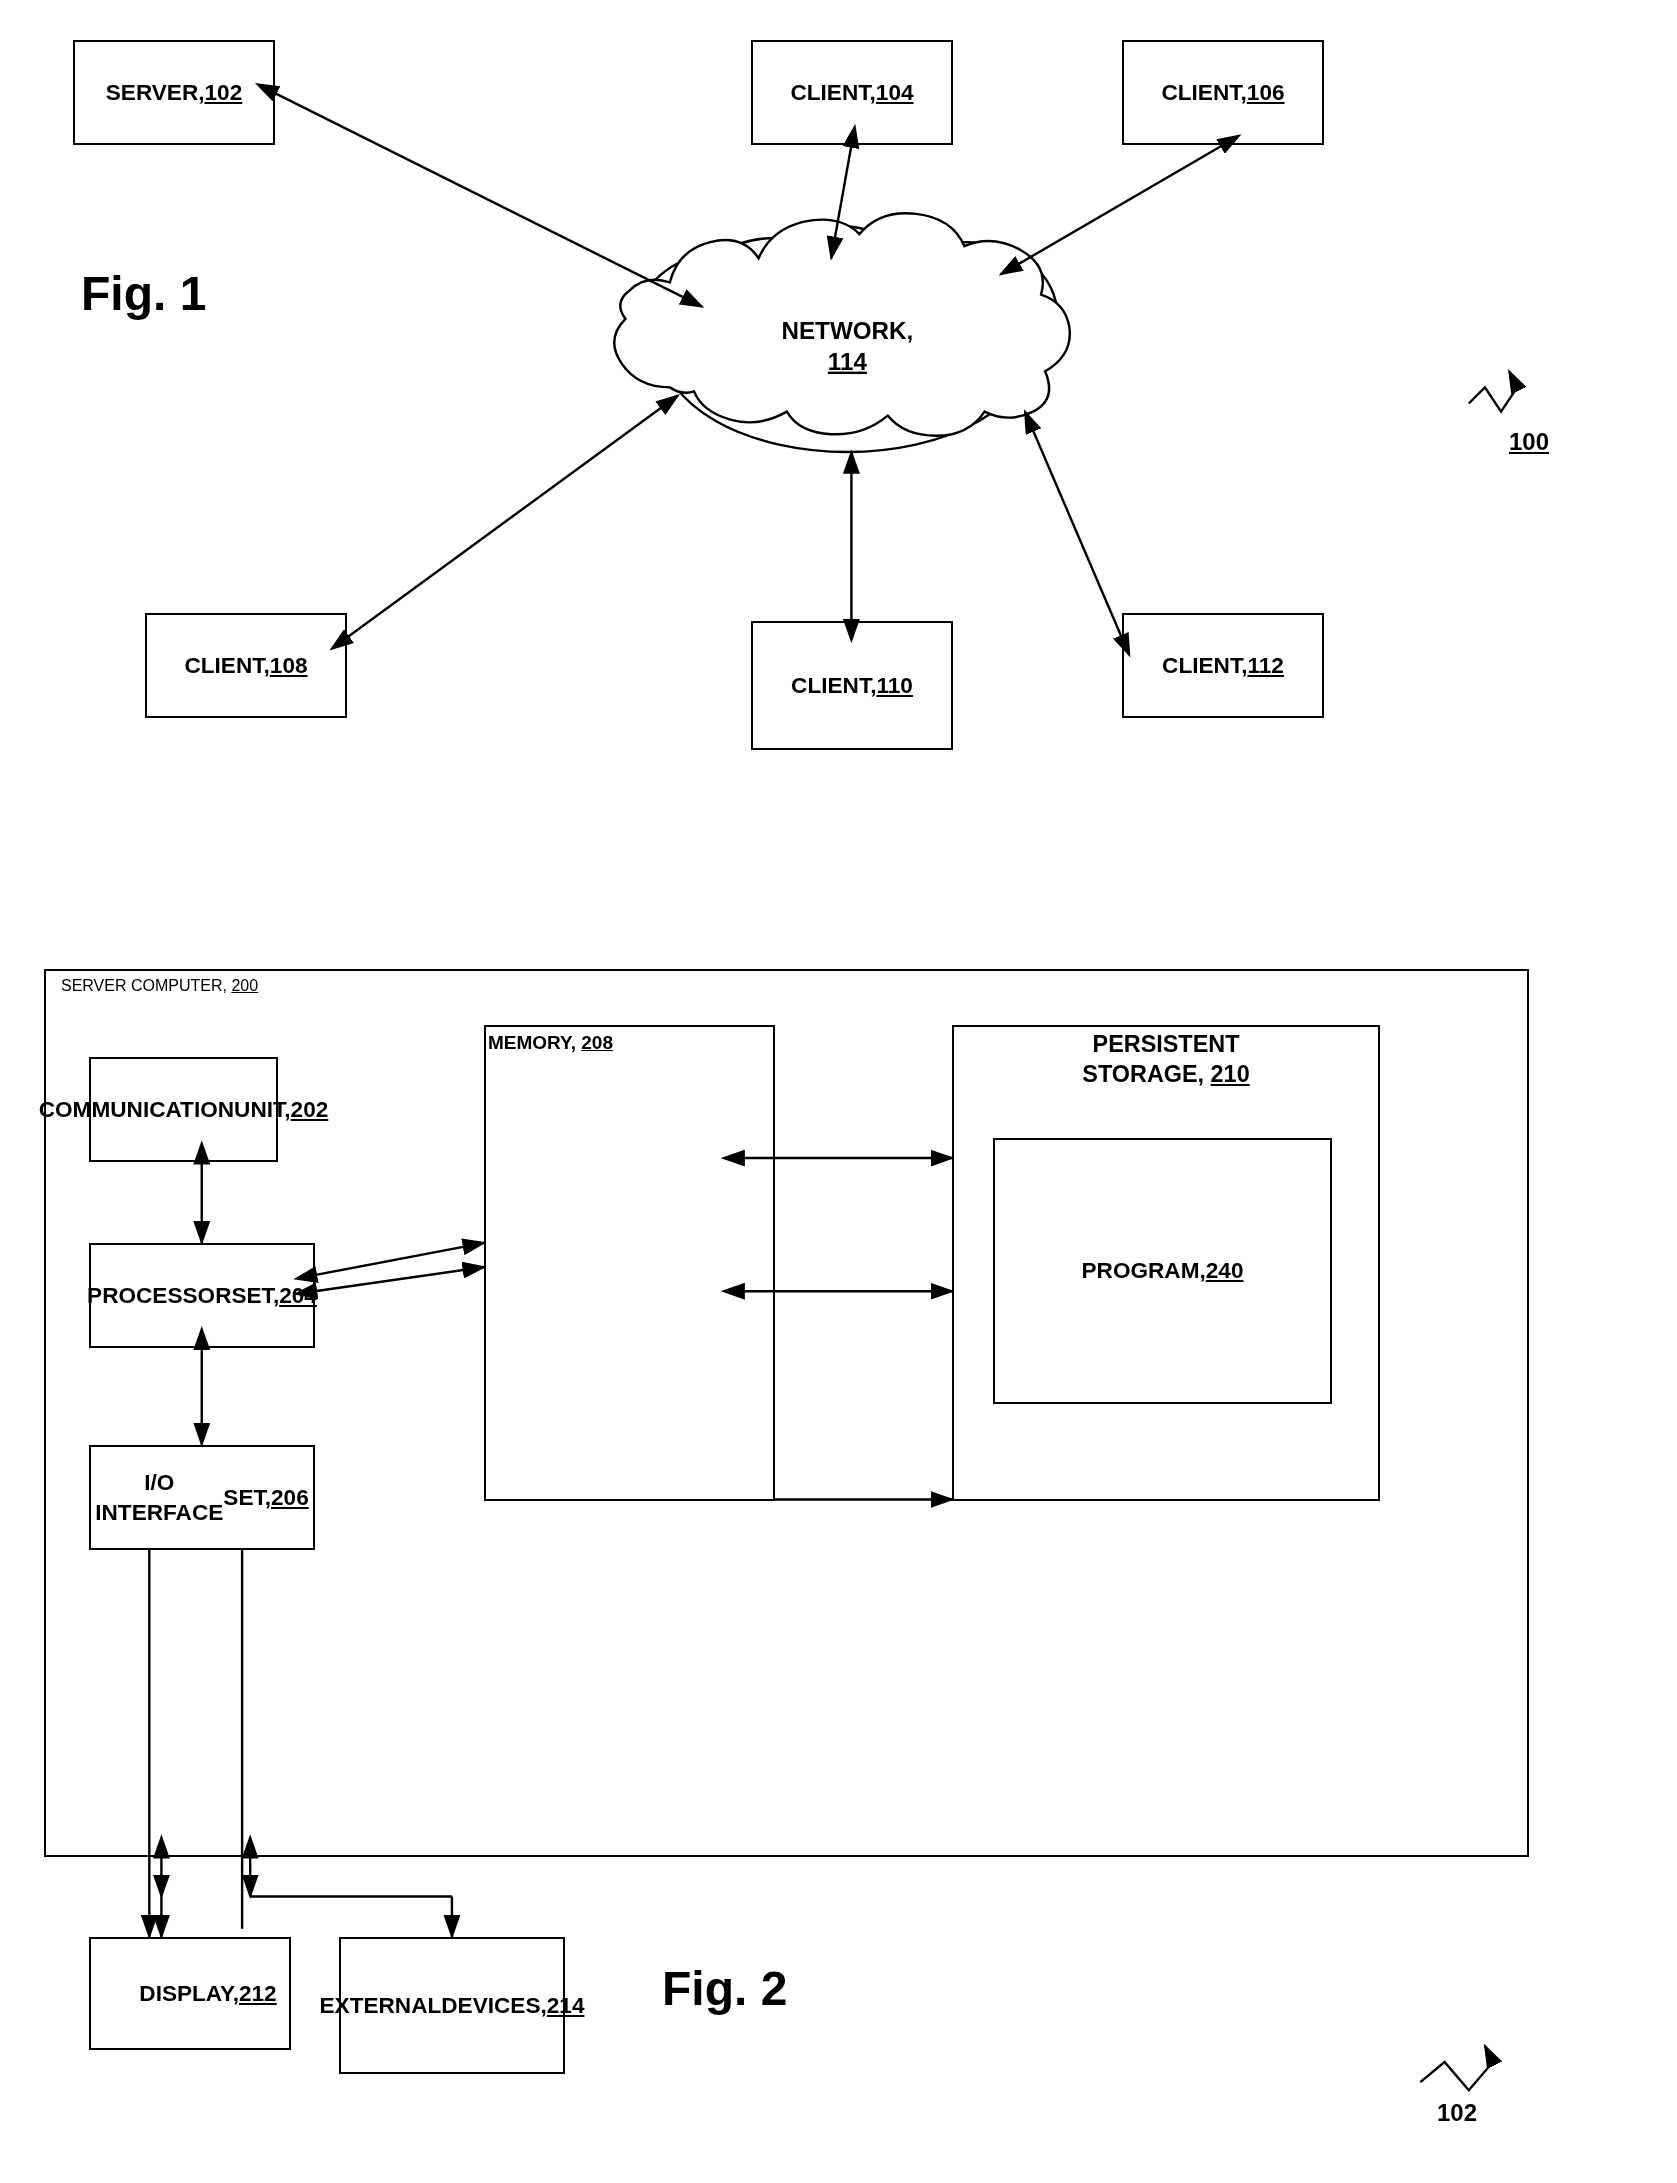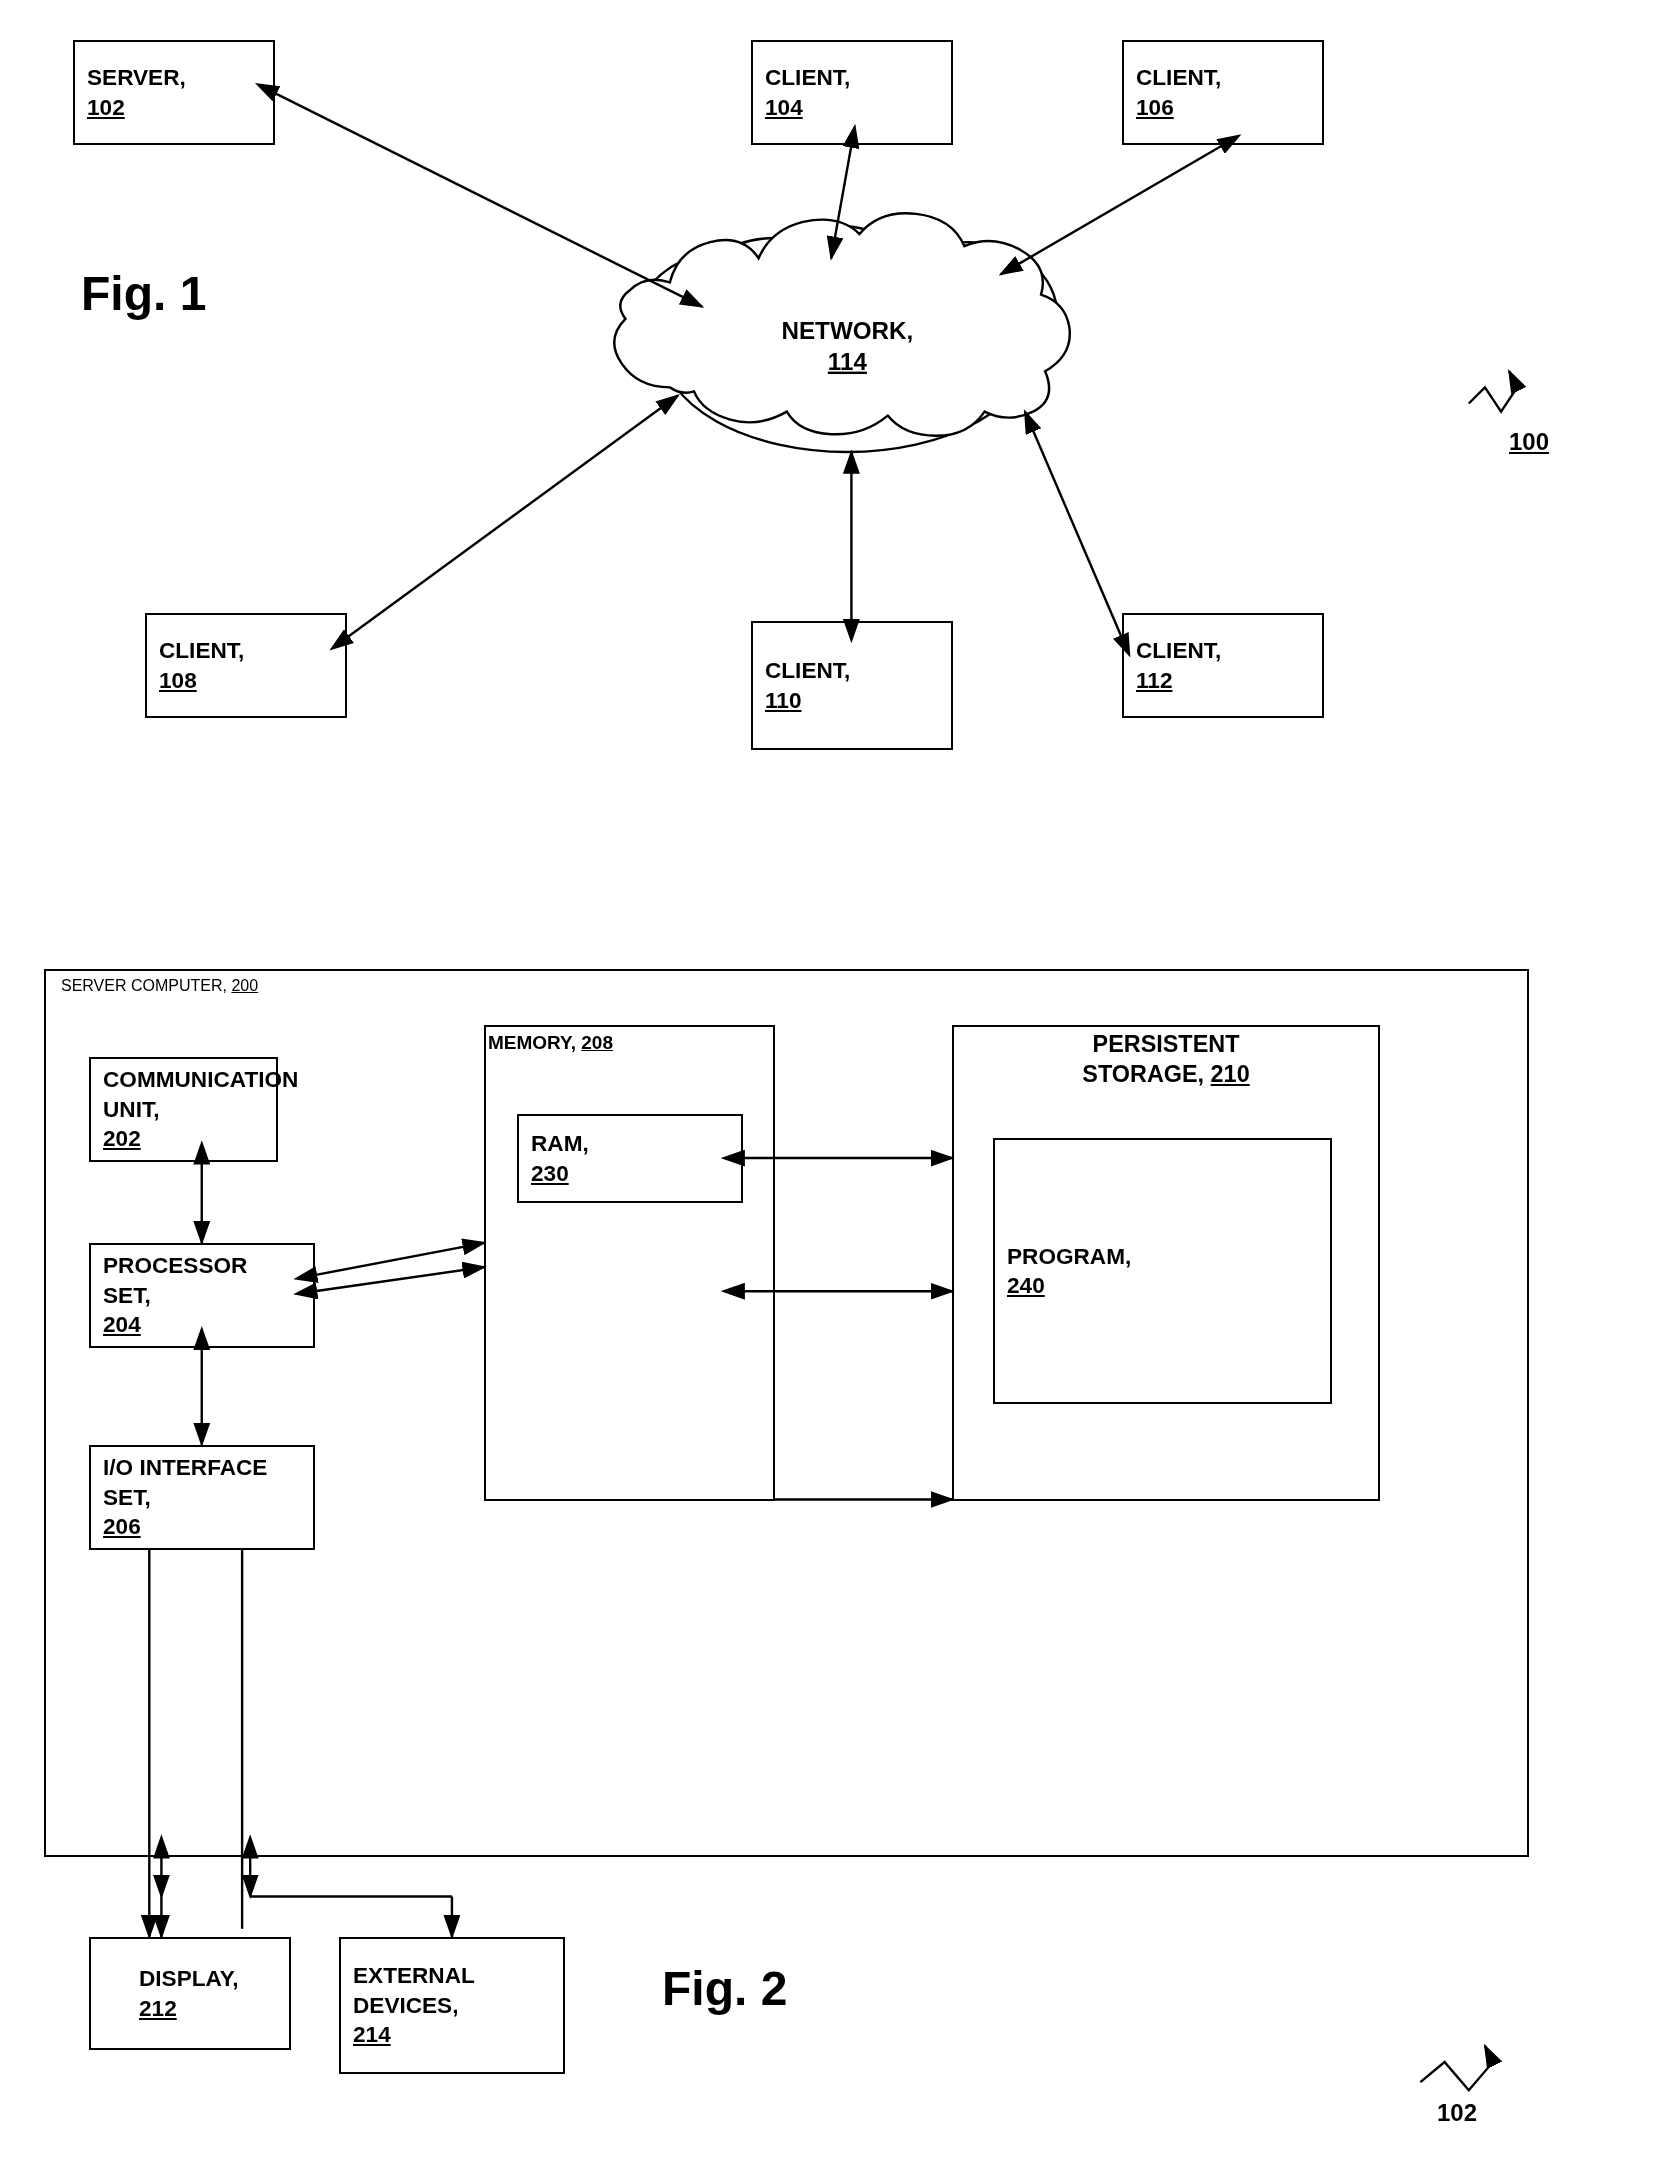--- a/index.html
+++ b/index.html
@@ -18,22 +18,22 @@
       position: relative;
       background: #fff;
     }
 
     
     .box {
       position: absolute;
       border: 2.4px solid #000;
       background: #fff;
       display: flex;
-      flex-direction: column;
-      align-items: flex-start;
+      flex-direction: row;
+      align-items: center;
       justify-content: center;
       text-align: center;
       font-size: 22.6px;
       font-weight: bold;
       padding: 8px 12px;
       line-height: 1.3;
     }
 
     .box u {
       text-decoration: underline;
@@ -245,24 +245,20 @@
     <u><span>206</span></u>
   </div>
 
   <div class="box" id="memory" style="justify-content: flex-start; padding-top: 8px;">
   </div>
 
   <div id="memory-label">
     <span>MEMORY,</span> <u><span>208</span></u>
   </div>
 
-  <div class="box" id="ram">
-    <span>RAM,</span>
-    <u><span>230</span></u>
-  </div>
 
 
   <div class="box" id="persistent-storage" style="justify-content: flex-start; padding-top: 8px;">
   </div>
 
   <div id="persistent-storage-label">
     <span>PERSISTENT</span><br>
     <span>STORAGE,</span> <u><span>210</span></u>
   </div>
 

